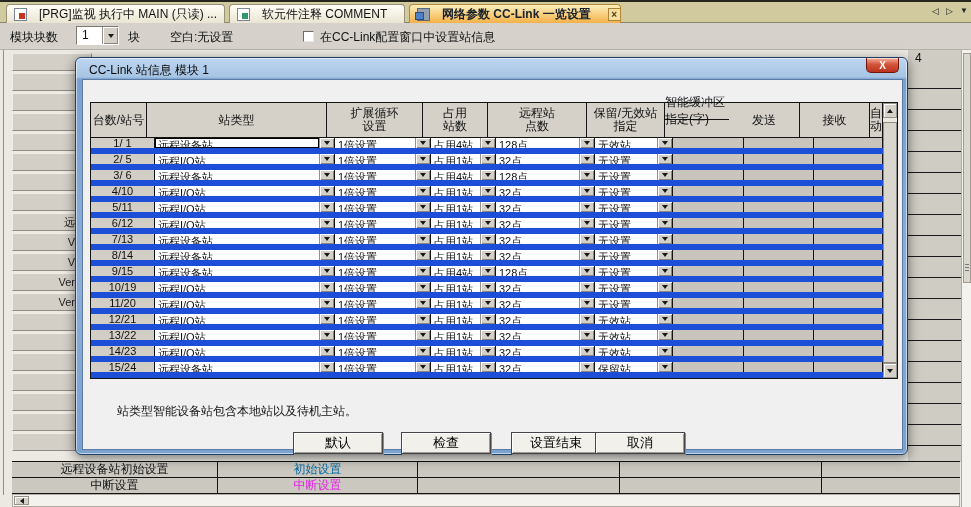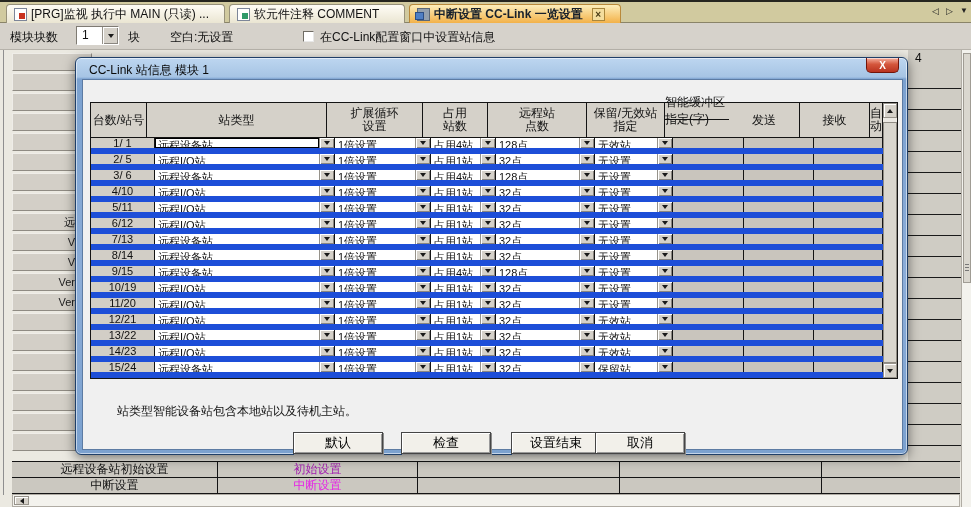--- a/index.html
+++ b/index.html
@@ -2,21 +2,21 @@
 <html><head>
 <meta charset="utf-8">
 <style>
   *{margin:0;padding:0;box-sizing:border-box}
   html,body{width:971px;height:507px}
   body{position:relative;font-family:"Liberation Sans","DejaVu Sans",sans-serif;background:#ebe9e1;overflow:hidden;font-size:12px;color:#111}
   #root{position:absolute;left:0;top:0;width:971px;height:507px}
 
   
   .tabbar{position:absolute;left:0;top:0;width:971px;height:23px;background:#d1ca9f;border-top:2px solid #26261f;border-bottom:1px solid #8a8468;z-index:3}
-  .tab{position:absolute;top:2px;height:20px;display:flex;align-items:center;gap:4px;padding:0 7px;font-size:12px;white-space:nowrap;overflow:hidden;border:1px solid #97917a;border-bottom:none;border-radius:4px 4px 0 0;background:linear-gradient(#fffdf6,#e9e4d0);color:#111}
+  .tab{position:absolute;top:2px;height:20px;display:flex;align-items:center;gap:12px;padding:0 7px;font-size:12px;white-space:nowrap;overflow:hidden;border:1px solid #97917a;border-bottom:none;border-radius:4px 4px 0 0;background:linear-gradient(#fffdf6,#e9e4d0);color:#111}
   .tab.active{background:linear-gradient(#fdeebb,#f2ae42);border-color:#b9893a;font-weight:bold;color:#17202b}
   .tabicon{width:13px;height:13px;flex:none;position:relative;background:#fff;border:1px solid #7d8699}
   .tabicon .acc{position:absolute;inset:auto 1px 1px auto;width:6px;height:6px}
   .acc-red{background:#c8321e}
   .acc-teal{background:#2f9a6a}
   .icon-net{background:#93a0ae;border-color:#5c6877}
   .icon-net .front{position:absolute;left:-3px;top:3px;width:9px;height:8px;background:#4f7fc4;border:1px solid #2d4f86}
   .tabclose{width:13px;height:13px;margin-left:5px;flex:none;display:flex;align-items:center;justify-content:center;background:#f4dd9d;border:1px solid #a8863c;font-size:10px;font-weight:bold;color:#4b3d16;line-height:1}
   .tabnav{position:absolute;top:4px;font-size:9px;color:#222}
 
@@ -32,21 +32,21 @@
   .vline{position:absolute;left:3px;top:50px;width:1px;height:445px;background:#8f8f8f}
   .bg-left{position:absolute;left:12px;top:50px;width:80px;height:412px;z-index:1}
   .bgcell{position:absolute;left:0;width:80px;height:18px;background:#d3cfc7;border:1px solid;border-color:#efede8 #8f8b83 #8f8b83 #efede8;font-size:11px;text-align:right;padding-right:16px;line-height:16px;color:#222;overflow:hidden}
   .bg-right{position:absolute;left:908px;top:50px;width:54px;height:412px;background:#cfccc4;z-index:1}
   .bg-right .colhead{position:absolute;left:7px;top:1px;font-size:12px;color:#111}
   .bg-right .rowlines{position:absolute;left:0;top:18px;width:54px;height:394px;background:repeating-linear-gradient(180deg,transparent 0 20px,#1a1a1a 20px 21px)}
   .bg-bottom{position:absolute;left:12px;top:461px;width:948px;border-top:1px solid #141414;z-index:1}
   .bgrow{display:flex;height:16px;border-bottom:1px solid #141414;background:#cbc8c0}
   .bgrow .bc{border-right:1px solid #141414;display:flex;align-items:center;justify-content:center;font-size:12px;overflow:hidden;white-space:nowrap}
   .bc1{width:206px}.bc2{width:200px}.bc3{width:202px}.bc4{width:202px}.bc5{flex:1;border-right:none!important}
-  .blue{color:#a21caf}.magenta{color:#e622e6}
+  .blue{color:#0369a1}.magenta{color:#e622e6}
 
   
   .hscroll{position:absolute;left:12px;top:494px;width:948px;height:13px;background:#f3f2ed;border:1px solid #b0aca4;z-index:1}
   .hs-btn{position:absolute;left:1px;top:1px;width:15px;height:9px;background:#d5d1c9;border:1px solid #96928a;box-shadow:inset 1px 1px 0 #fff;display:flex;align-items:center;justify-content:center}
   .vscroll{position:absolute;left:961px;top:23px;width:10px;height:484px;background:#f3f2ed;border-left:1px solid #b0aca4;z-index:1}
   .vs-btn{position:absolute;left:1px;top:1px;width:8px;height:11px;background:#d5d1c9;border:1px solid #96928a;display:flex;align-items:center;justify-content:center}
   .vs-thumb{position:absolute;left:1px;top:30px;width:8px;height:230px;background:#dad7cf;border:1px solid #a09c94}
   .grip{position:absolute;left:1px;top:210px;width:4px;height:7px;border-top:1px solid #777;border-bottom:1px solid #777;background:linear-gradient(#dad7cf 2px,#777 2px,#777 3px,#dad7cf 3px)}
 
   
@@ -101,21 +101,21 @@
     <div class="tab" style="left:229px;width:176px">
       <span class="tabicon">
           <span class="acc acc-teal"></span>
         </span>
       <span>软元件注释 COMMENT</span>
     </div>
     <div class="tab active" style="left:409px;width:212px">
       <span class="tabicon icon-net">
           <span class="front"></span>
         </span>
-      <span>中断设置 CC-Link 一览设置</span>
+      <span>网络参数 CC-Link 一览设置</span>
       <span class="tabclose">×</span>
     </div>
     <span class="tabnav" style="left:932px">◁</span>
     <span class="tabnav" style="left:946px">▷</span>
     <span class="tabnav" style="left:960px;font-size:8px">▼</span>
   </div>
 
   <div class="toolbar">
     <span class="tb-label" style="left:10px">模块块数</span>
     <div class="combo">

